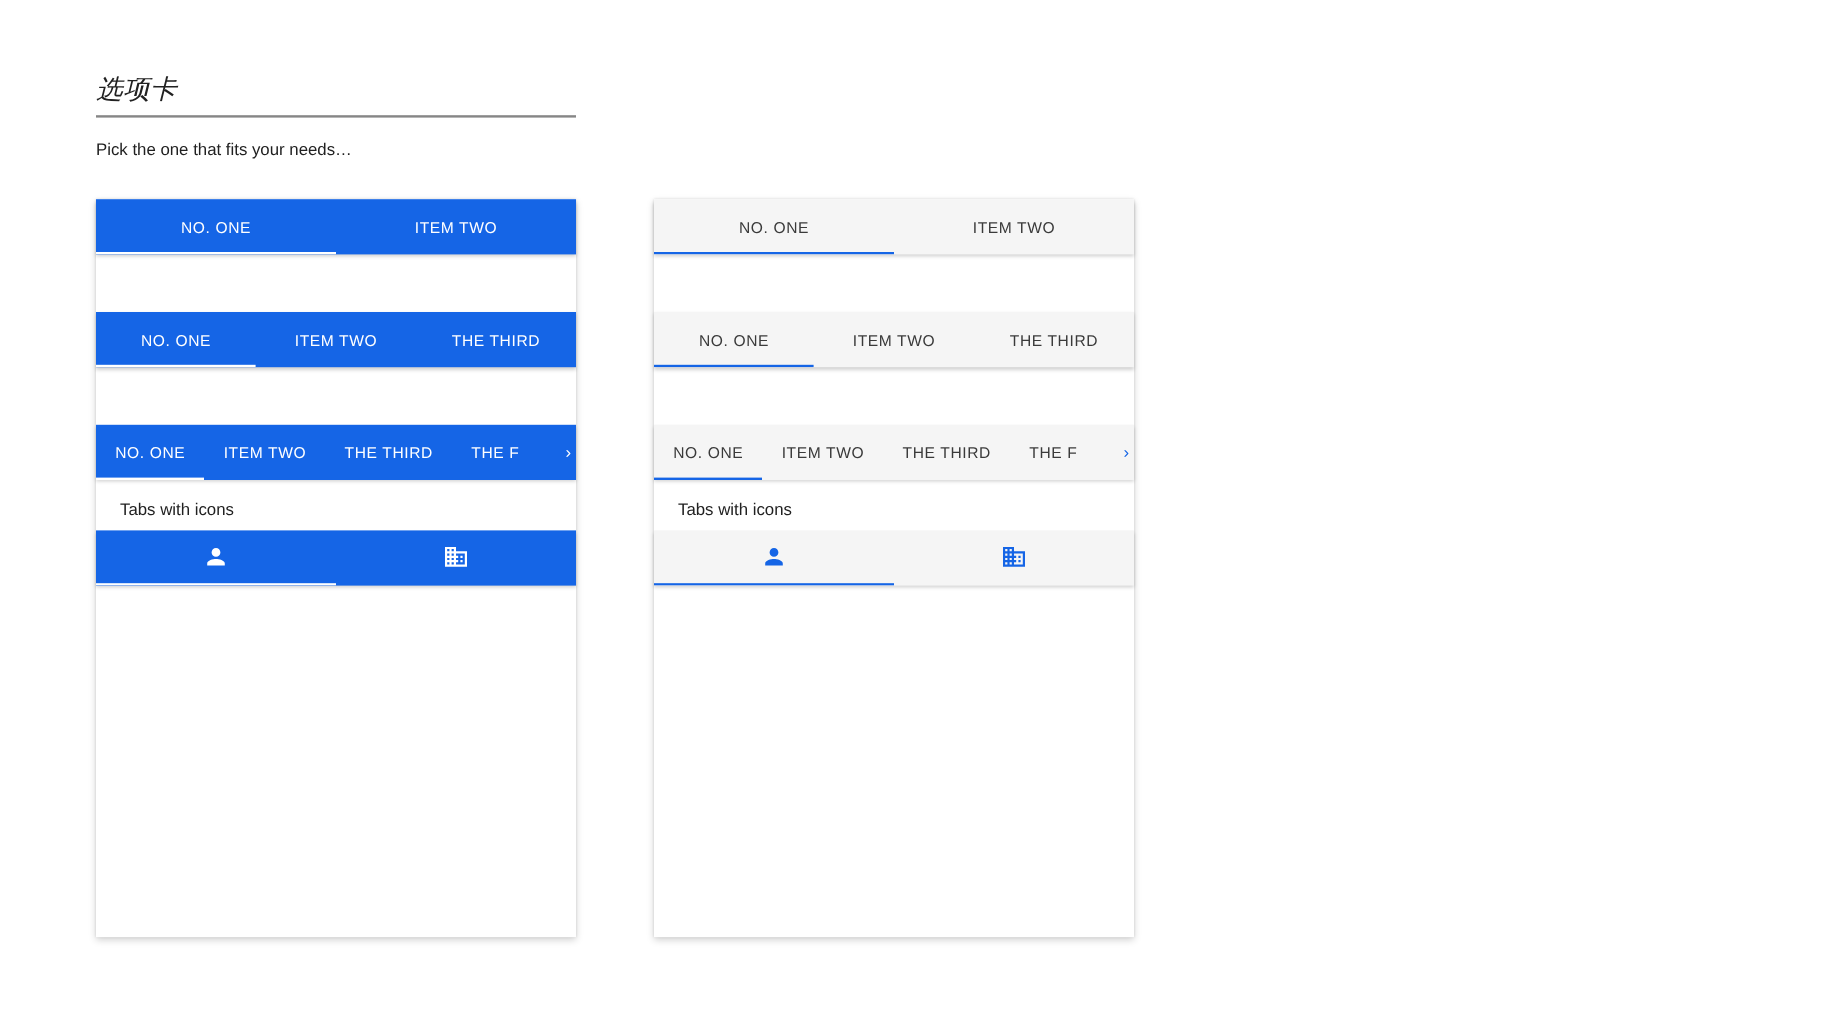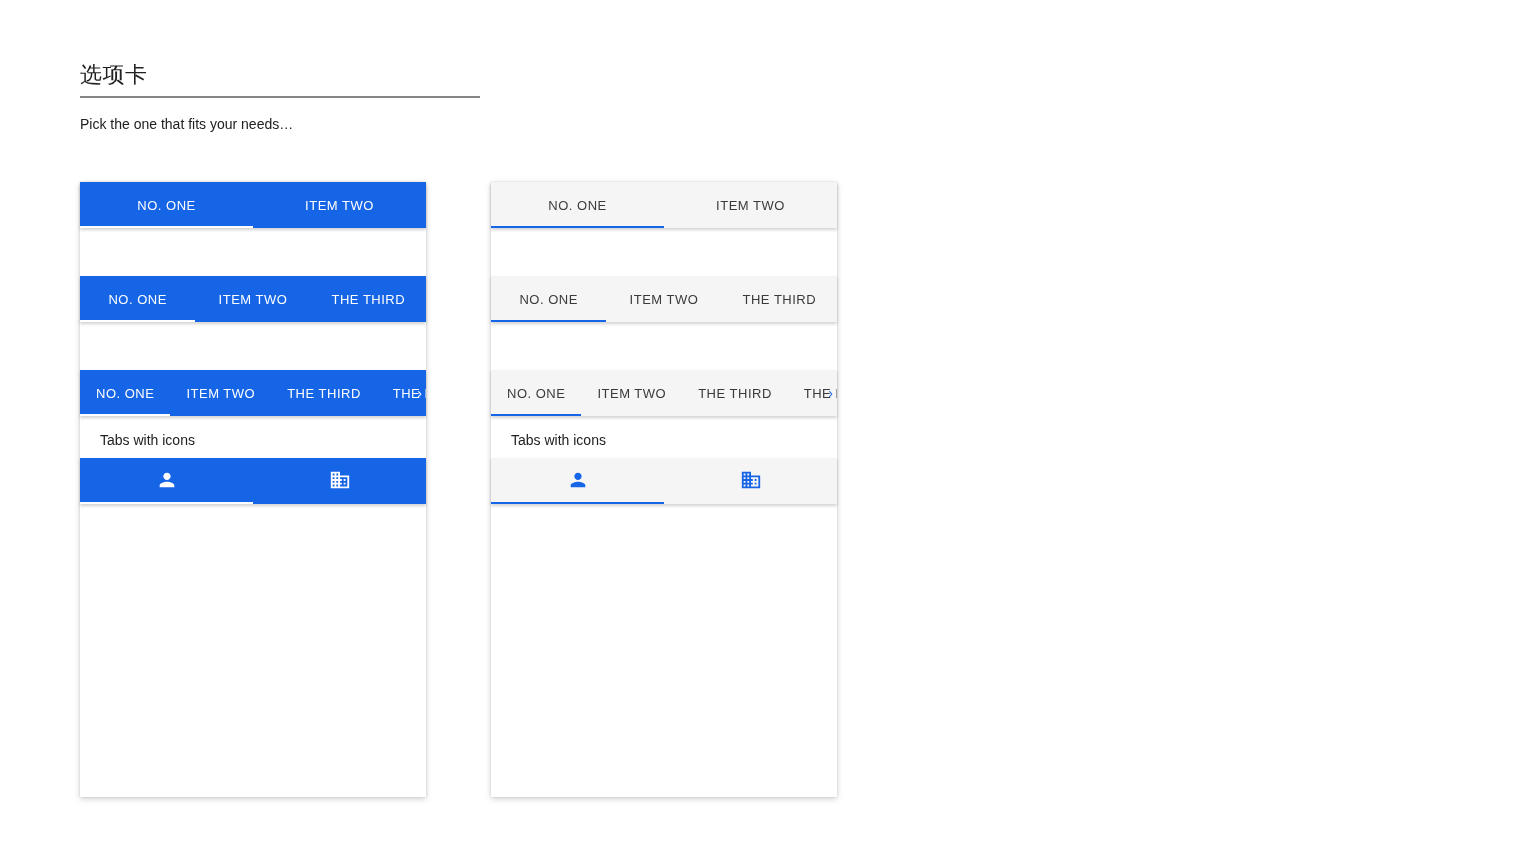--- a/index.html
+++ b/index.html
@@ -12,31 +12,32 @@
     background: #fff;
   }
   .page-title {
     font-size: 22px;
     font-weight: 400;
     margin: 0 0 6px 0;
     padding-bottom: 6px;
     border-bottom: 2px solid #868686;
     width: 400px;
     letter-spacing: 0.5px;
+    font-style: italic;
   }
   .page-intro {
     font-size: 14px;
-    margin: 18px 0 50px 0;
+    margin: 18px 0 34px 0;
   }
   .columns {
     display: flex;
     gap: 65px;
   }
   .card {
-    width: 346px;
+    width: 400px;
     min-height: 615px;
     background: #fff;
     box-shadow: 0 2px 6px rgba(0,0,0,0.18), 0 0 2px rgba(0,0,0,0.12);
     display: flex;
     flex-direction: column;
     position: relative;
   }
   .tab-spacer { height: 48px; }
 
   .tab-bar {

